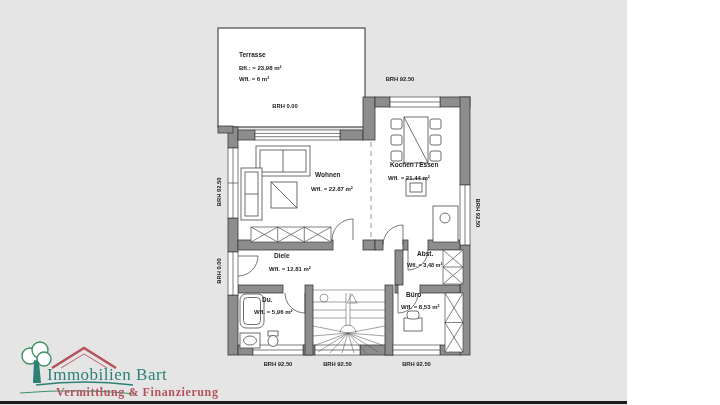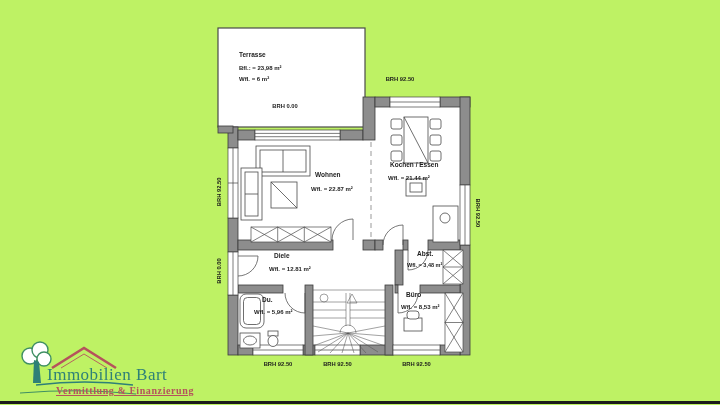--- a/index.html
+++ b/index.html
@@ -1,34 +1,34 @@
 <!DOCTYPE html>
 <html><head>
 <meta charset="utf-8">
 <style>
   html,body { margin:0; padding:0; }
   .page {
-    position:relative; width:720px; height:405px;
-    background:#bef264; overflow:hidden;
+    position:relative; width:627px; height:405px;
+    background:#e5e5e5; overflow:hidden;
     font-family:"Liberation Sans", sans-serif;
   }
   svg.plan { position:absolute; left:0; top:0; }
   .lbl { position:absolute; font-weight:bold; color:#1c1c1c; white-space:nowrap; line-height:1; }
   .name  { font-size:6.5px; }
   .area  { font-size:6px; }
   .sill  { font-size:5.8px; text-align:center; }
   .rotl  { transform:rotate(-90deg); transform-origin:center; }
   .rotr  { transform:rotate(90deg); transform-origin:center; }
   .logo-name {
     font-family:"Liberation Serif", serif; font-weight:normal;
     font-size:17px; color:#2e8077; letter-spacing:0.5px;
   }
   .logo-tagline {
     font-family:"Liberation Serif", serif; font-weight:bold;
-    font-size:10px; color:#b5525c; letter-spacing:0.6px;text-decoration:underline;
+    font-size:12px; color:#b5525c; letter-spacing:0.6px;
   }
 </style>
 </head>
 <body>
 
 <div class="page">
 
   <svg class="plan" width="720" height="405" viewBox="0 0 720 405">
 
     <g>

